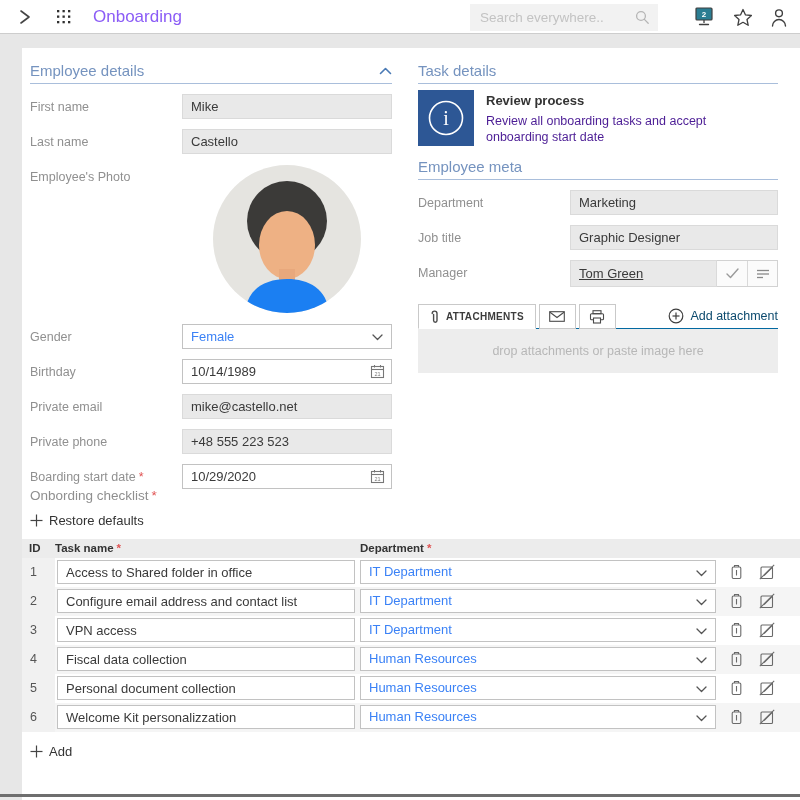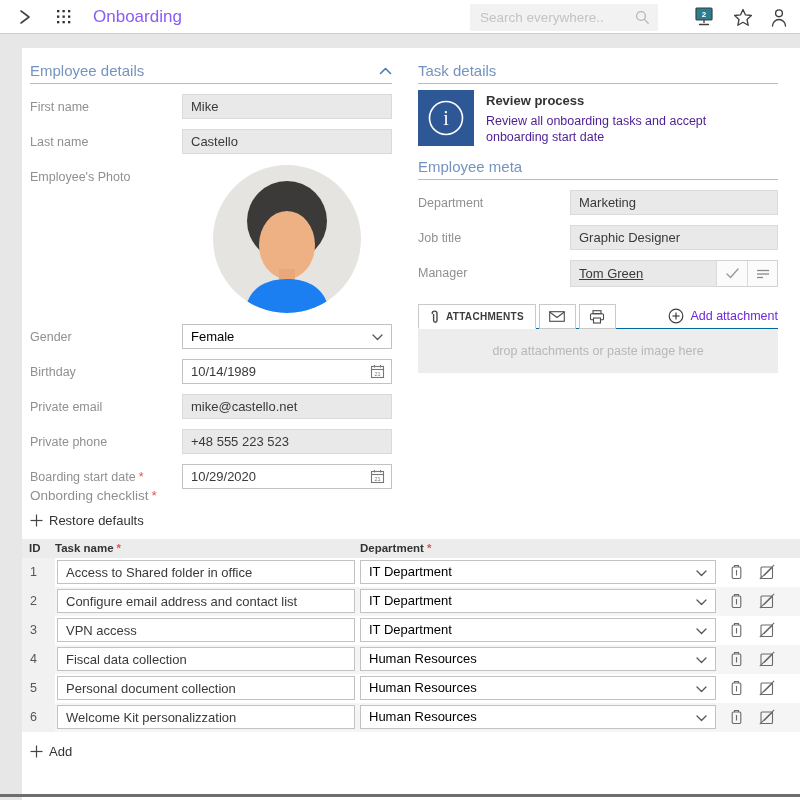--- a/index.html
+++ b/index.html
@@ -59,21 +59,21 @@
   .tinput {
     width:100%; height:25px; font-family:"Liberation Sans",sans-serif;
     font-size:13px; color:#3a3a3a; padding:0 8px; outline:none;
   }
   .in-gray  { background:#e9e9e9; border:1px solid #dadada; }
   .in-white { background:#fff;    border:1px solid #c2c2c2; }
   .date-icon { position:absolute; right:7px; top:5px; pointer-events:none; }
 
   .select {
     position:relative; height:25px; background:#fff; border:1px solid #c2c2c2;
-    font-size:13px; color:#000000; line-height:23px; padding:0 24px 4px 8px;
+    font-size:13px; color:#3b82f6; line-height:23px; padding:0 24px 4px 8px;
     cursor:pointer; white-space:nowrap; overflow:hidden;
   }
   .select .chev { position:absolute; right:8px; top:9px; }
 
   
   .photo-box { flex:1; height:150px; display:flex; align-items:center; justify-content:center; }
 
   
   .task-card { display:flex; margin-top:6px; position:relative; }
   .task-icon { width:56px; height:56px; background:#2d5795; flex:none; display:flex; align-items:center; justify-content:center; }
@@ -99,21 +99,21 @@
   .tabbar { display:flex; align-items:flex-end; border-bottom:1px solid #0369a1; margin-top:16px; height:26px; }
   .tab-active {
     height:25px; background:#fff; border:1px solid #c9c9c9; border-bottom:1px solid #fff;
     margin-bottom:-1px; display:flex; align-items:center; gap:7px; padding:0 11px;
     font-size:10px; font-weight:bold; color:#3c3c3c; letter-spacing:.3px; cursor:pointer;
   }
   .tab-icon {
     width:37px; height:25px; border:1px solid #c9c9c9; margin-bottom:-1px; margin-left:3px;
     display:flex; align-items:center; justify-content:center; background:#fff; cursor:pointer;
   }
-  .add-attach { margin-left:auto; display:flex; align-items:center; gap:6px; font-size:12.5px; color:#6d28d9; align-self:center; cursor:pointer; }
+  .add-attach { margin-left:auto; display:flex; align-items:center; gap:6px; font-size:12.5px; color:#0c4a6e; align-self:center; cursor:pointer; }
   .dropzone {
     height:44px; background:#ededed; display:flex; align-items:center; justify-content:center;
     color:#b7b7b7; font-size:12.5px;
   }
 
   
   .checklist { position:absolute; left:0; right:0; top:440px; }
   .cl-title { padding-left:8px; font-size:13.5px; color:#8f8f8f; height:16px; }
   .linkbtn { margin-top:8px; margin-left:8px; display:inline-flex; align-items:center; gap:6px; font-size:13px; color:#333; cursor:pointer; height:16px; }
   .thead {

